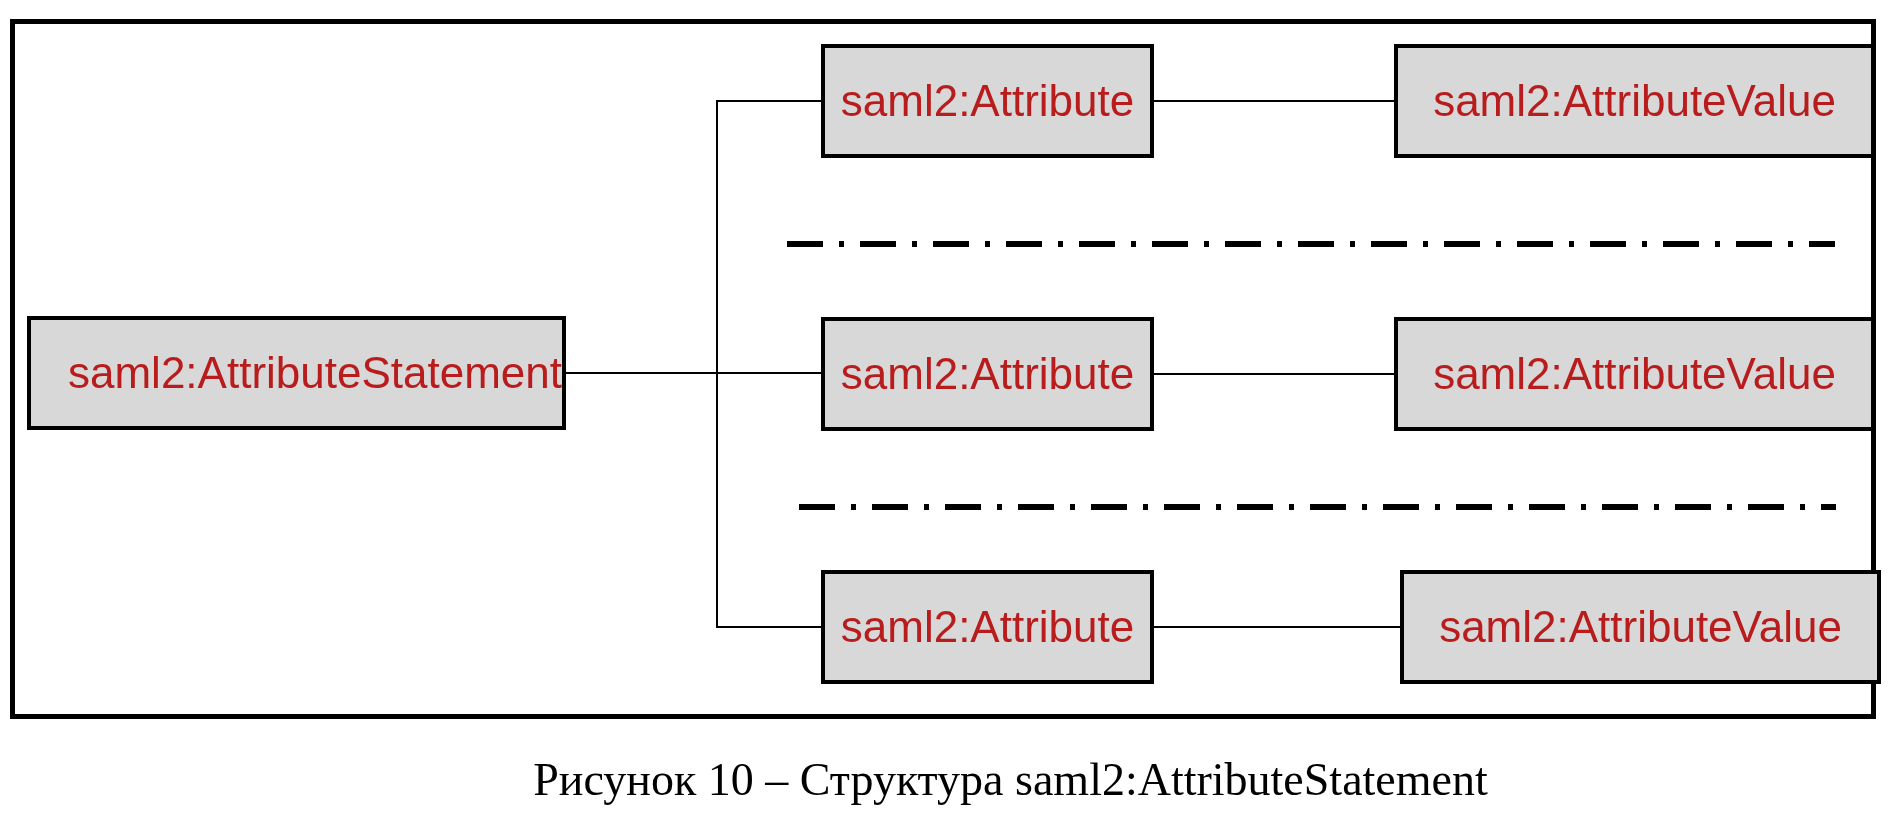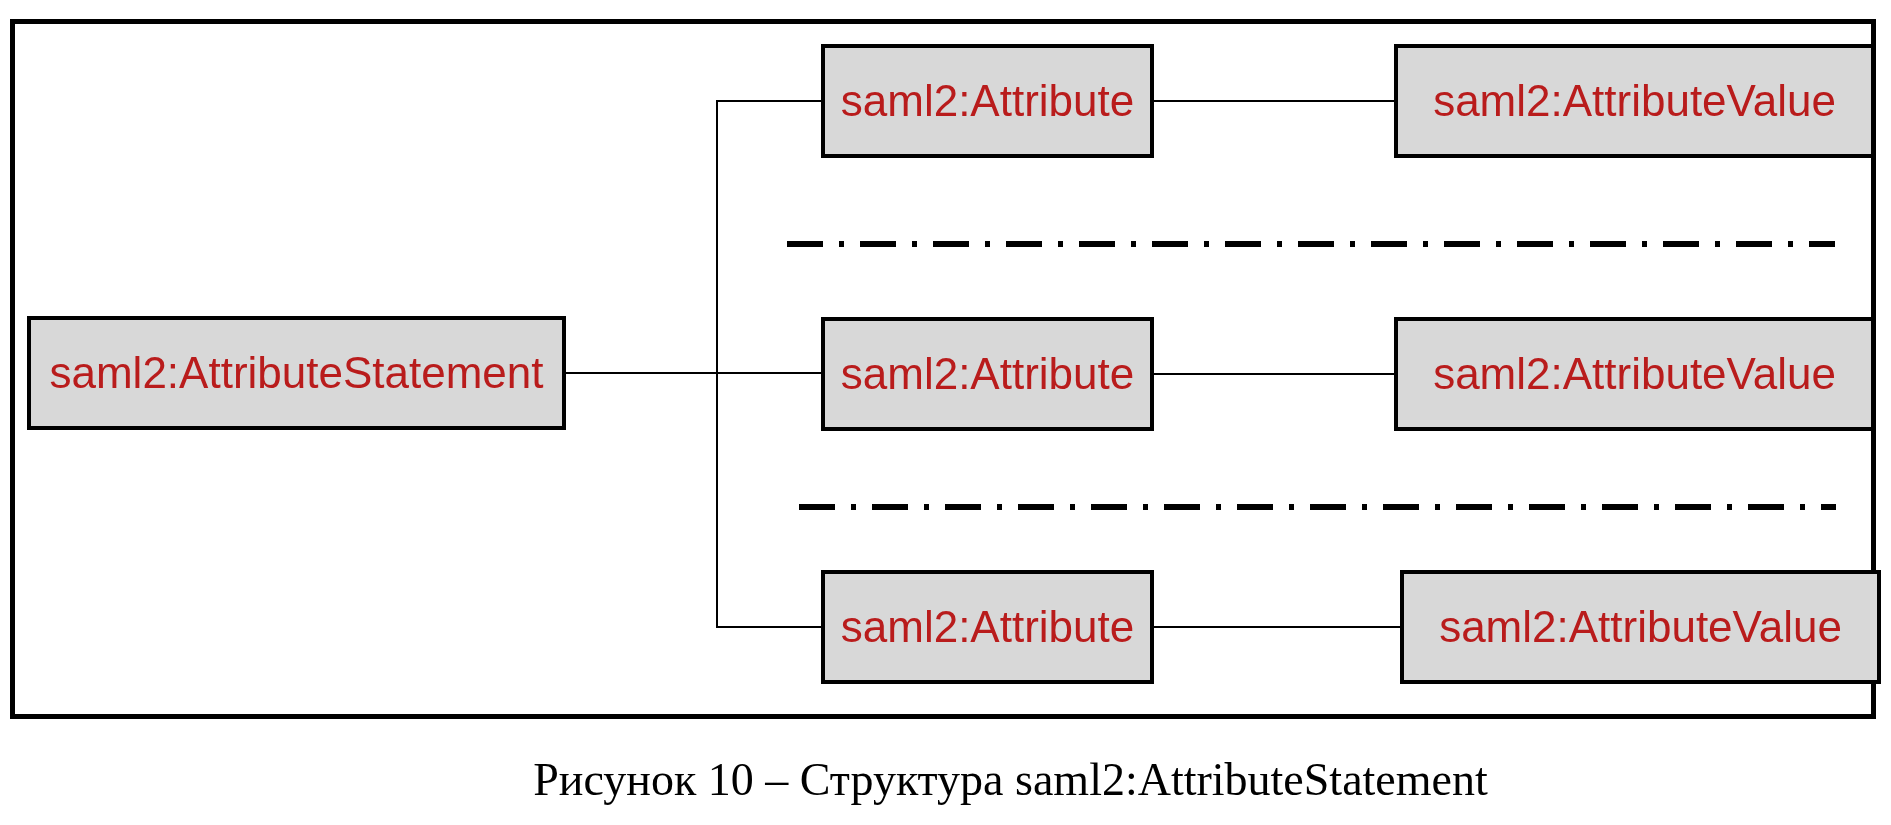--- a/index.html
+++ b/index.html
@@ -38,20 +38,21 @@
     font-size: 44px;
     line-height: 1;
     color: #b91c1c;
     white-space: nowrap;
   }
   .root-box {
     left: 27px;
     top: 316px;
     width: 539px;
     height: 114px;
+    justify-content: flex-end;
   }
   .attr-box {
     left: 821px;
     width: 333px;
     height: 114px;
   }
   .attr-box.r1 { top: 44px; }
   .attr-box.r2 { top: 317px; }
   .attr-box.r3 { top: 570px; }
   .val-box {

